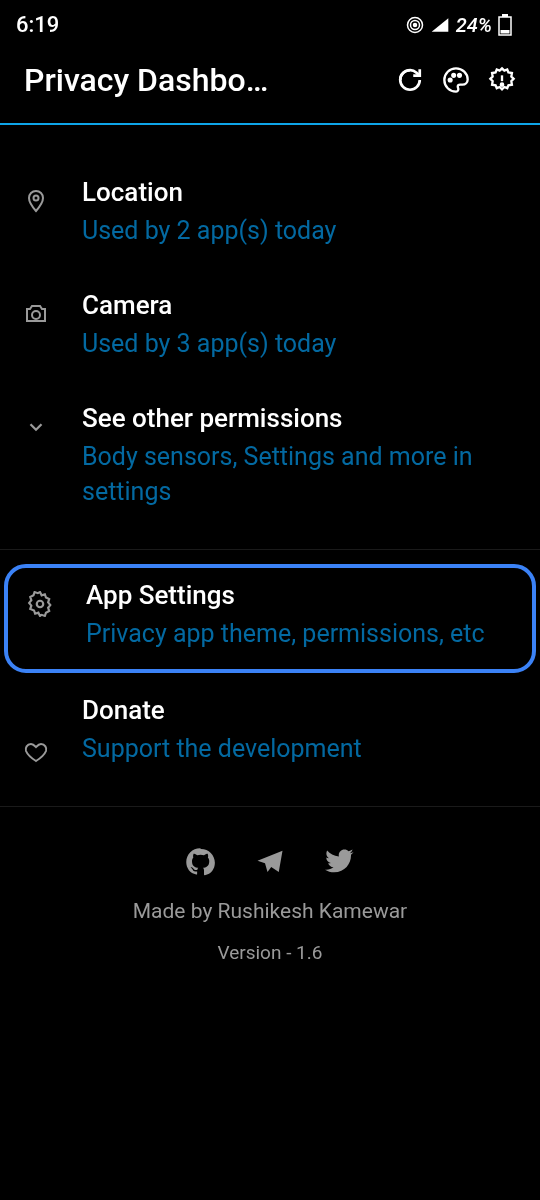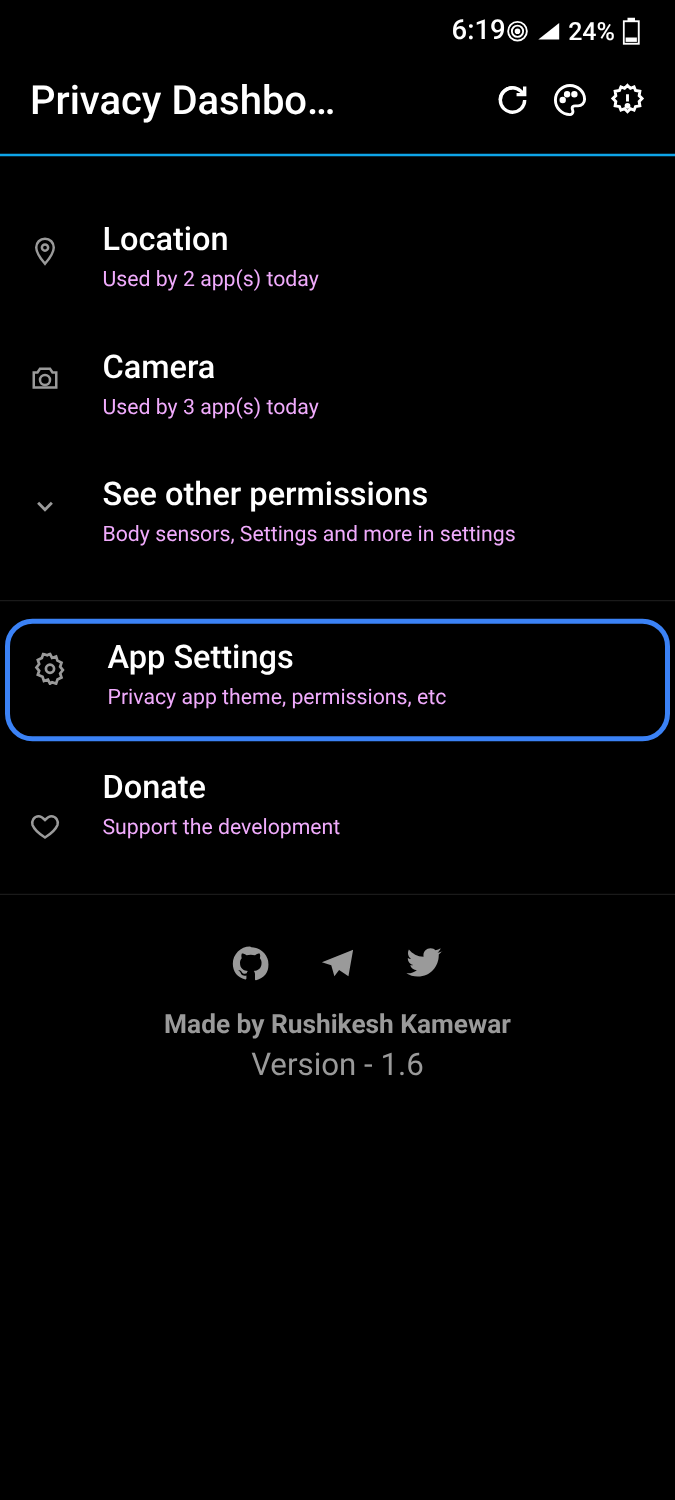--- a/index.html
+++ b/index.html
@@ -6,31 +6,32 @@
     body {
       width: 540px;
       height: 1200px;
       background: #000;
       color: #fff;
       font-family: -apple-system, BlinkMacSystemFont, 'Segoe UI', Roboto, sans-serif;
       overflow: hidden;
     }
     .status-bar {
       display: flex;
-      justify-content: flex-end;
+      justify-content: space-between;
       align-items: center;
       padding: 12px 28px 8px 16px;
       font-size: 22px;
       font-weight: 500;
     }
     .status-right {
       display: flex;
       align-items: center;
       gap: 6px;
       font-size: 20px;
+      font-style: italic;
     }
     .status-right svg { display: block; }
     .header {
       display: flex;
       align-items: center;
       padding: 16px 24px 24px 24px;
       gap: 18px;
       border-bottom: 2px solid #0ea5e9;
     }
     .header-title {
@@ -67,22 +68,22 @@
       flex-shrink: 0;
     }
     .item-text { flex: 1; }
     .item-title {
       font-size: 26px;
       font-weight: 500;
       color: #fff;
       margin-bottom: 6px;
     }
     .item-subtitle {
-      font-size: 17px;
-      color: #f0abfc;
+      font-size: 25px;
+      color: #0369a1;
       line-height: 1.4;
     }
     .divider {
       height: 1px;
       background: #1a1a1a;
       margin: 14px 0;
     }
     .highlight {
       border: 4px solid #3b82f6;
       border-radius: 22px;
@@ -101,26 +102,26 @@
       margin-bottom: 22px;
     }
     .social-icon {
       width: 30px;
       height: 30px;
       cursor: pointer;
     }
     .footer-text {
       font-size: 21px;
       color: #9a9a9a;
-      font-weight: 700;
+      font-weight: 400;
     }
     .footer-version {
-      font-size: 25px;
+      font-size: 19px;
       color: #9a9a9a;
-      margin-top: 6px;
+      margin-top: 18px;
     }
   </style>
 </head>
 <body>
 
 <div class="status-bar">
   <span>6:19</span>
   <div class="status-right">
     <svg width="18" height="18" viewBox="0 0 24 24" fill="none" stroke="#fff" stroke-width="2">
         <circle cx="12" cy="12" r="2" fill="#fff"></circle>

